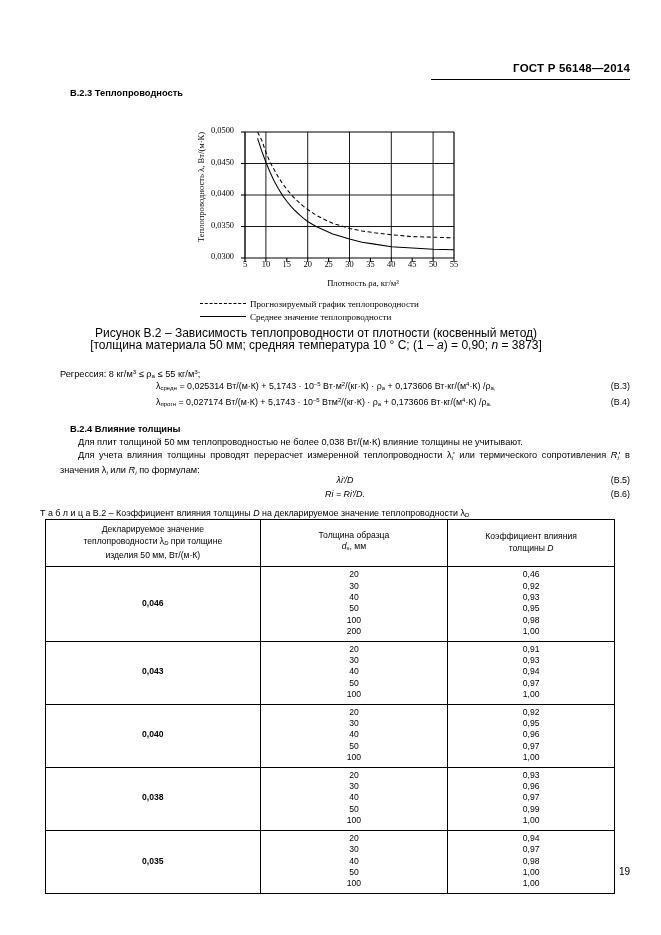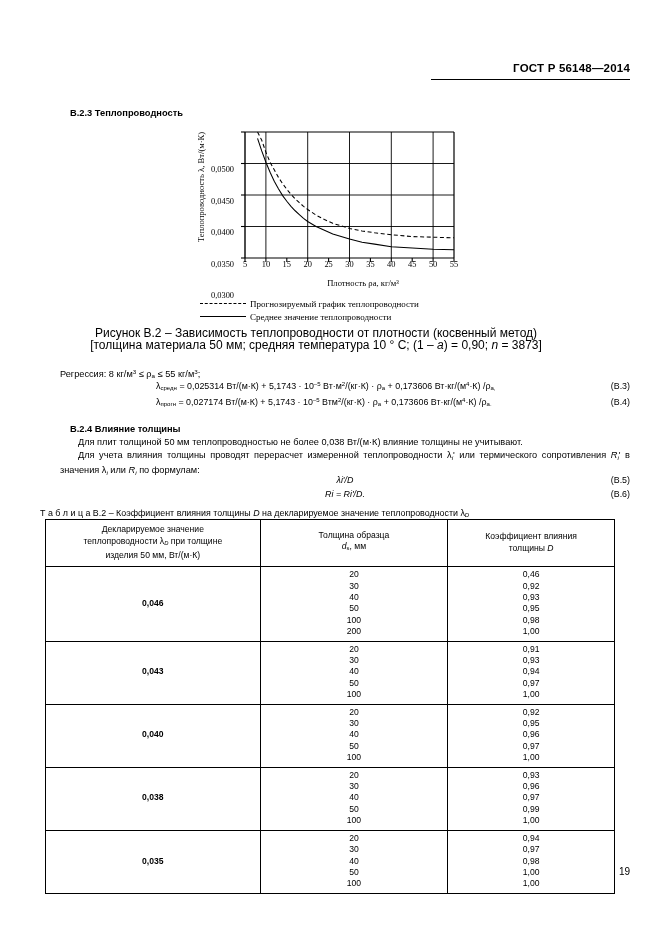--- a/index.html
+++ b/index.html
@@ -72,21 +72,20 @@
     font-family: "Liberation Serif", serif;
     text-align: center;
   }
   .ytick {
     position: absolute;
     font-size: 8.4px;
     font-family: "Liberation Serif", serif;
     text-align: right;
     width: 44px;
     left: 2px;
-    margin-top: 39px;
   }
   .xtick {
     position: absolute;
     font-size: 8.4px;
     font-family: "Liberation Serif", serif;
     text-align: center;
     width: 18px;
     top: 150px;
   }
 
@@ -183,21 +182,21 @@
   }
 </style>
 </head>
 <body>
 
 <div class="page">
 
   <div class="doc-header">ГОСТ Р 56148—2014</div>
   <div class="header-rule"></div>
 
-  <div class="h-sub" style="left:70px; top:88px;margin-top:20px;">В.2.3 Теплопроводность</div>
+  <div class="h-sub" style="left:70px; top:88px;">В.2.3 Теплопроводность</div>
 
   <div class="figure-wrap">
     <div class="ylabel">Теплопроводность λ, Вт/(м·К)</div>
     <div class="xlabel">Плотность ρа, кг/м³</div>
     <div id="ytick-holder">
         <div class="ytick" style="top: 142px;">0,0300</div>
         <div class="ytick" style="top: 110.5px;">0,0350</div>
         <div class="ytick" style="top: 79px;">0,0400</div>
         <div class="ytick" style="top: 47.5px;">0,0450</div>
         <div class="ytick" style="top: 16px;">0,0500</div>

